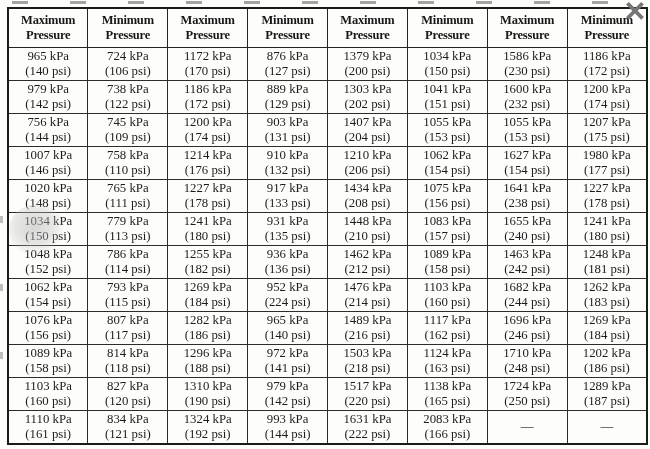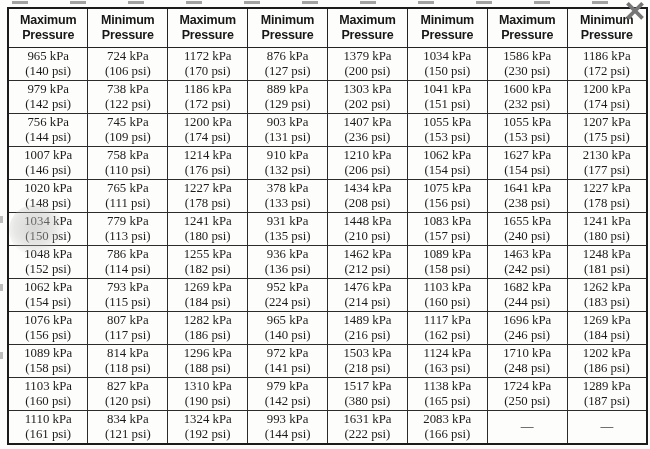--- a/index.html
+++ b/index.html
@@ -43,21 +43,21 @@
     top: 7px;
     width: 641px;
     height: 438px;
     border-collapse: collapse;
     table-layout: fixed;
     background: transparent;
     border: 2px solid #1b1b1b;
   }
   .pressure-table th {
     border: 1px solid #242424;
-    font-family: Liberation Sans, sans-serif;
+    font-family: Liberation Serif, serif;
     font-weight: 700;
     font-size: 12.5px;
     line-height: 1.2;
     color: #171717;
     text-align: center;
     vertical-align: middle;
     padding: 2px 6px;
     height: 34px;
     letter-spacing: -0.2px;
   }
@@ -210,21 +210,21 @@
           <td>
             <div class="cell-line1">1200 kPa</div>
             <div class="cell-line2">(174 psi)</div>
           </td>
           <td>
             <div class="cell-line1">903 kPa</div>
             <div class="cell-line2">(131 psi)</div>
           </td>
           <td>
             <div class="cell-line1">1407 kPa</div>
-            <div class="cell-line2">(236 psi)</div>
+            <div class="cell-line2">(204 psi)</div>
           </td>
           <td>
             <div class="cell-line1">1055 kPa</div>
             <div class="cell-line2">(153 psi)</div>
           </td>
           <td>
             <div class="cell-line1">1055 kPa</div>
             <div class="cell-line2">(153 psi)</div>
           </td>
           <td>
@@ -255,39 +255,39 @@
           </td>
           <td>
             <div class="cell-line1">1062 kPa</div>
             <div class="cell-line2">(154 psi)</div>
           </td>
           <td>
             <div class="cell-line1">1627 kPa</div>
             <div class="cell-line2">(154 psi)</div>
           </td>
           <td>
-            <div class="cell-line1">2130 kPa</div>
+            <div class="cell-line1">1980 kPa</div>
             <div class="cell-line2">(177 psi)</div>
           </td>
         </tr>
         <tr>
           <td>
             <div class="cell-line1">1020 kPa</div>
             <div class="cell-line2">(148 psi)</div>
           </td>
           <td>
             <div class="cell-line1">765 kPa</div>
             <div class="cell-line2">(111 psi)</div>
           </td>
           <td>
             <div class="cell-line1">1227 kPa</div>
             <div class="cell-line2">(178 psi)</div>
           </td>
           <td>
-            <div class="cell-line1">378 kPa</div>
+            <div class="cell-line1">917 kPa</div>
             <div class="cell-line2">(133 psi)</div>
           </td>
           <td>
             <div class="cell-line1">1434 kPa</div>
             <div class="cell-line2">(208 psi)</div>
           </td>
           <td>
             <div class="cell-line1">1075 kPa</div>
             <div class="cell-line2">(156 psi)</div>
           </td>
@@ -482,21 +482,21 @@
           <td>
             <div class="cell-line1">1310 kPa</div>
             <div class="cell-line2">(190 psi)</div>
           </td>
           <td>
             <div class="cell-line1">979 kPa</div>
             <div class="cell-line2">(142 psi)</div>
           </td>
           <td>
             <div class="cell-line1">1517 kPa</div>
-            <div class="cell-line2">(380 psi)</div>
+            <div class="cell-line2">(220 psi)</div>
           </td>
           <td>
             <div class="cell-line1">1138 kPa</div>
             <div class="cell-line2">(165 psi)</div>
           </td>
           <td>
             <div class="cell-line1">1724 kPa</div>
             <div class="cell-line2">(250 psi)</div>
           </td>
           <td>

